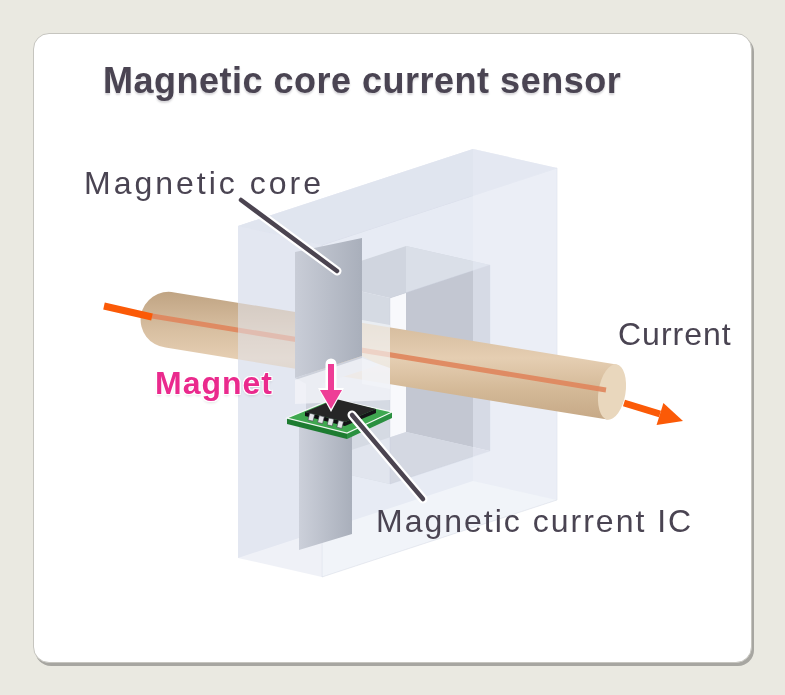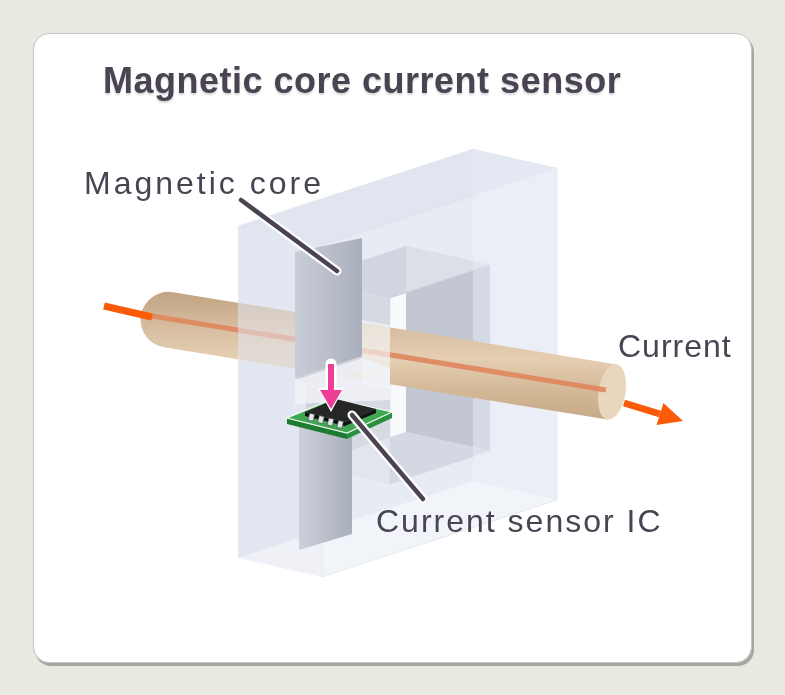--- a/index.html
+++ b/index.html
@@ -15,21 +15,21 @@
     box-shadow:2px 3px 0 #a7a6a1;
   }
   svg.diagram{position:absolute;left:0;top:0;width:785px;height:695px;}
   .lbl{position:absolute;color:var(--c-text-dark,#4a4452);white-space:nowrap;}
   .title{
     left:60px;top:60px;font-size:36px;font-weight:bold;letter-spacing:.5px;
     text-shadow:0 2px 2px rgba(74,68,82,.22);
     margin-left:43px;
   }
   .core-lbl{left:84px;top:165px;font-size:32px;letter-spacing:3px;}
-  .current-lbl{left:618px;top:328px;font-size:32px;letter-spacing:1px;text-align:center;}
+  .current-lbl{left:618px;top:316px;font-size:32px;letter-spacing:1px;text-align:center;}
   .sensor-lbl{left:376px;top:503px;font-size:32px;letter-spacing:2px;}
   .field-lbl{
     position:absolute;left:155px;top:366px;
     color:var(--c-magnet-field-pink,#ea2a8d);
     font-size:32px;font-weight:bold;line-height:34px;letter-spacing:1px;
     text-shadow:-1px -1px 0 #fff,1px -1px 0 #fff,-1px 1px 0 #fff,1px 1px 0 #fff,0 2px 3px rgba(0,0,0,.12);
   }
   
   .backPanel{fill:#e4e8f2}
   .backWindow{fill:#f8f9fc}
@@ -152,14 +152,15 @@
   <g>
     <line class="halo" x1="352" y1="415" x2="423" y2="499" stroke-width="9"></line>
     <line class="pointer" x1="352" y1="415" x2="423" y2="499"></line>
   </g>
 </svg>
 
 <div class="lbl title">Magnetic core current sensor</div>
 <div class="lbl core-lbl">Magnetic core</div>
 <div class="lbl current-lbl">Current</div>
 <div class="field-lbl">
+  <div>Magnet</div>
 </div>
-<div class="lbl sensor-lbl">Current sensor IC</div>
+<div class="lbl sensor-lbl">Magnetic current IC</div>
 
 </body></html>

